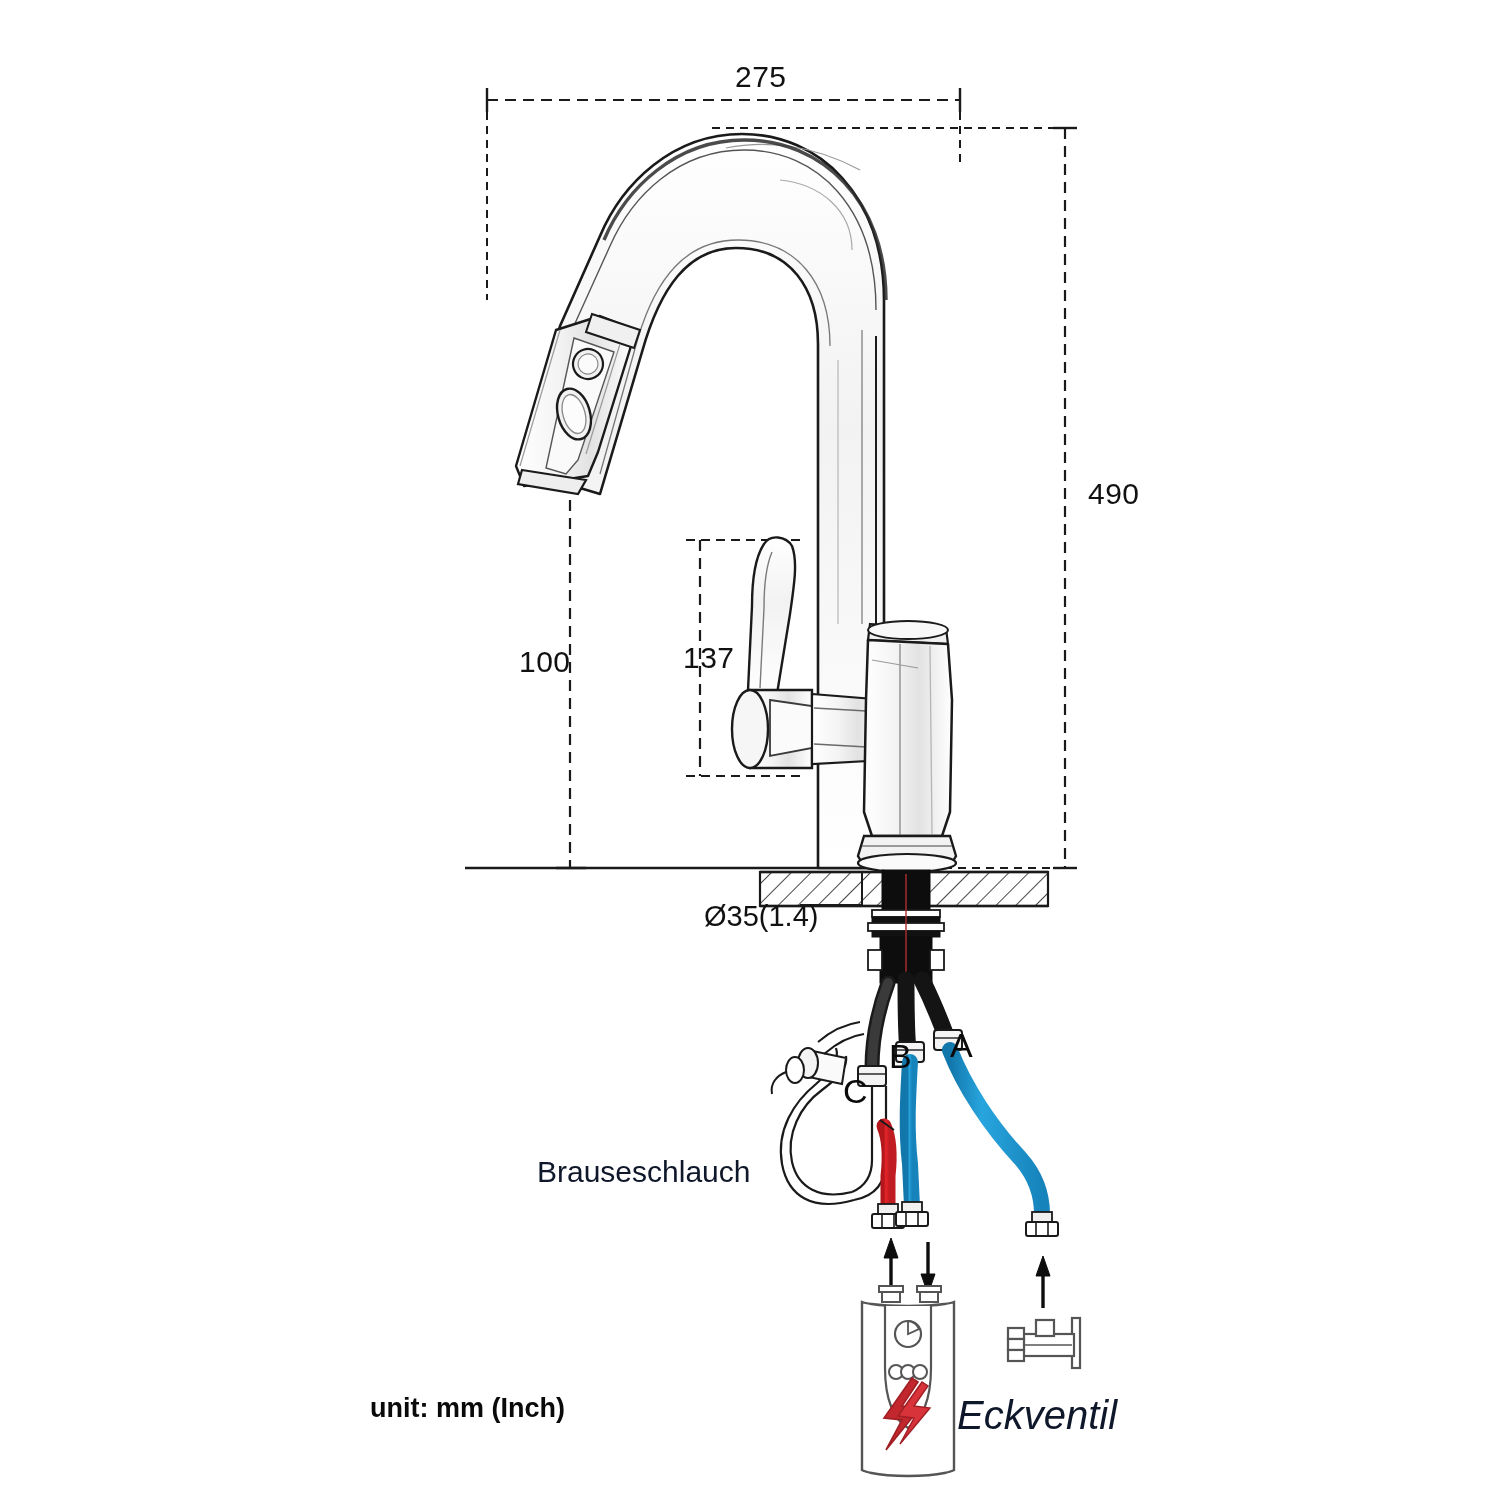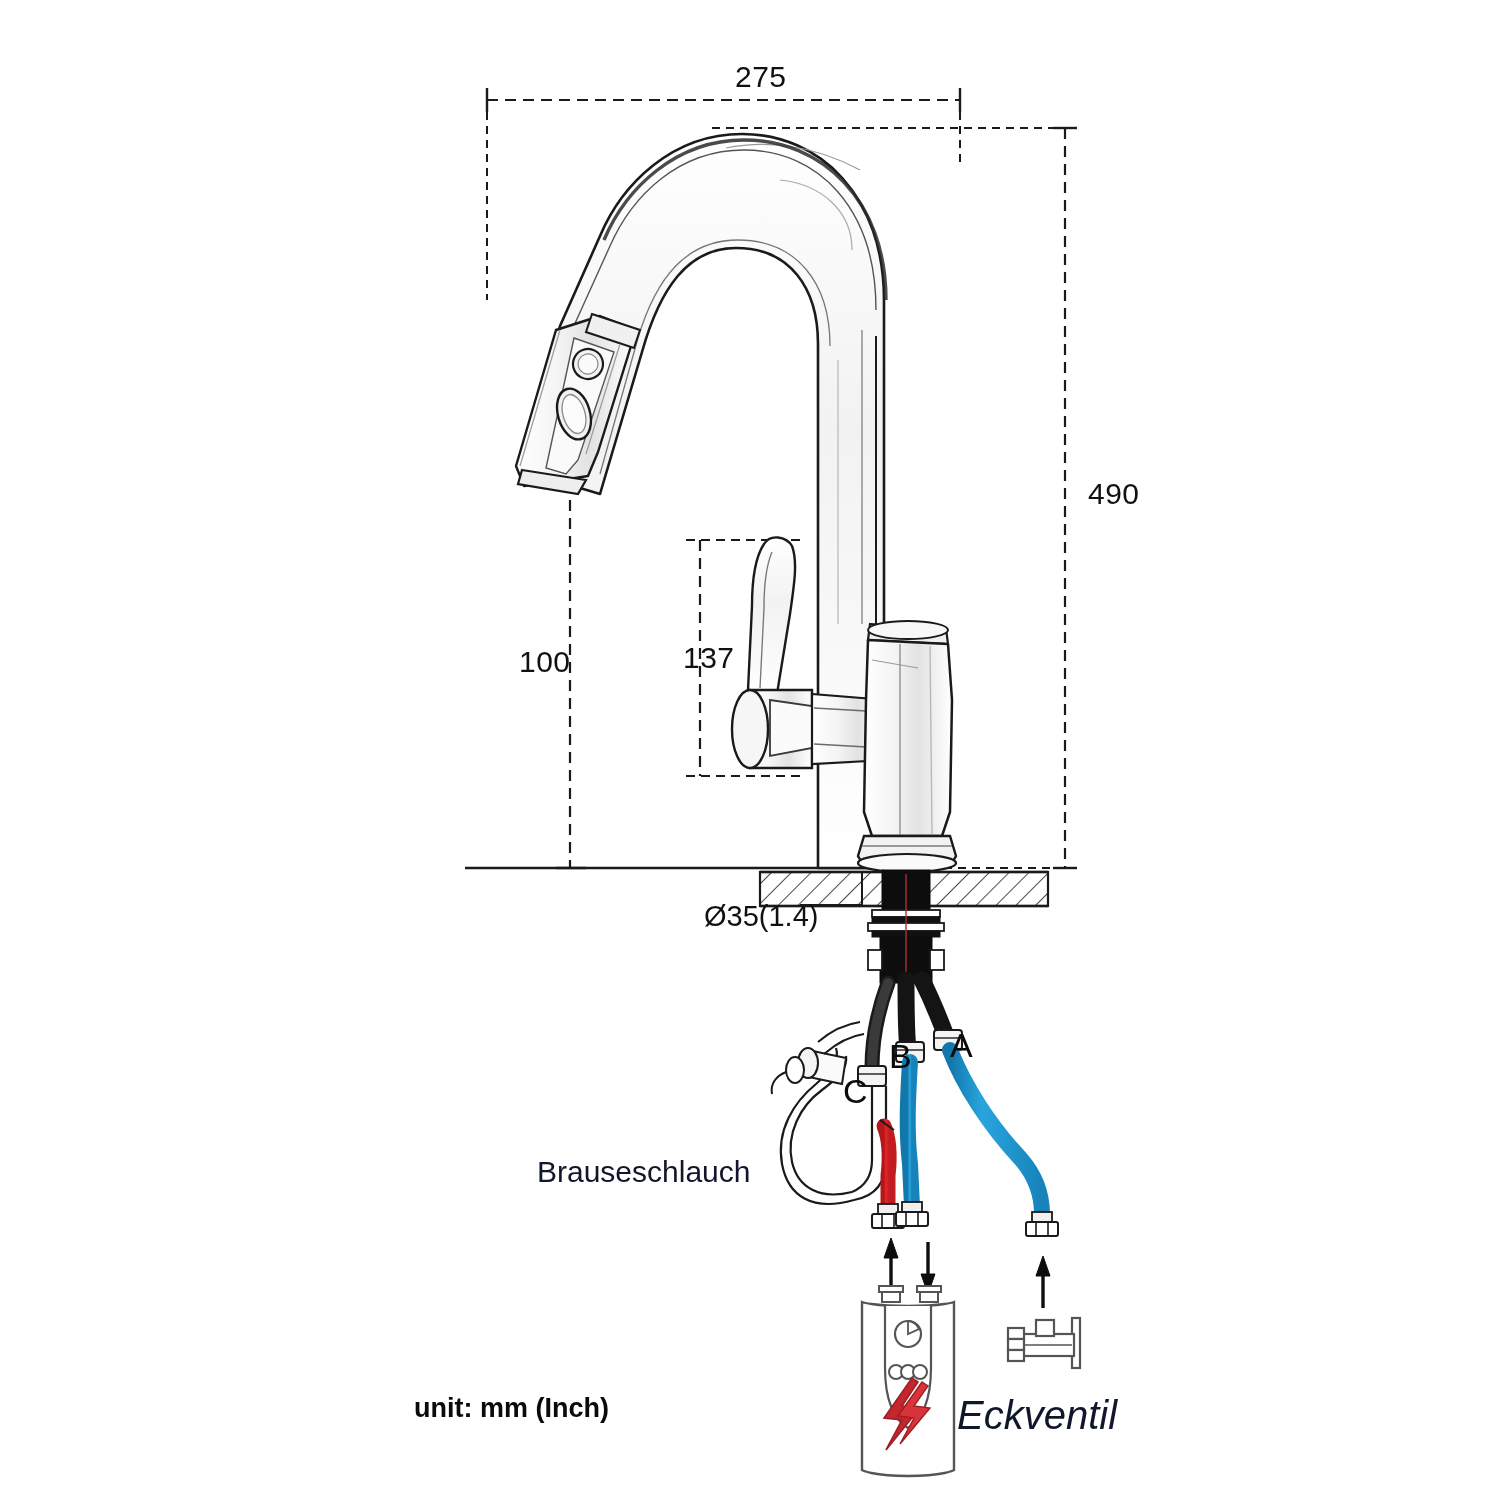--- a/index.html
+++ b/index.html
@@ -54,21 +54,20 @@
     user-select: none;
   }
   .unit-note {
     position: absolute;
     font-family: "Liberation Sans", sans-serif;
     font-size: 27px;
     font-weight: bold;
     color: #0a0a0a;
     white-space: nowrap;
     user-select: none;
-    margin-left: 44px;
   }
   .dia-label {
     position: absolute;
     font-family: "Liberation Sans", sans-serif;
     font-size: 29px;
     color: #111111;
     white-space: nowrap;
     user-select: none;
   }
 </style>

